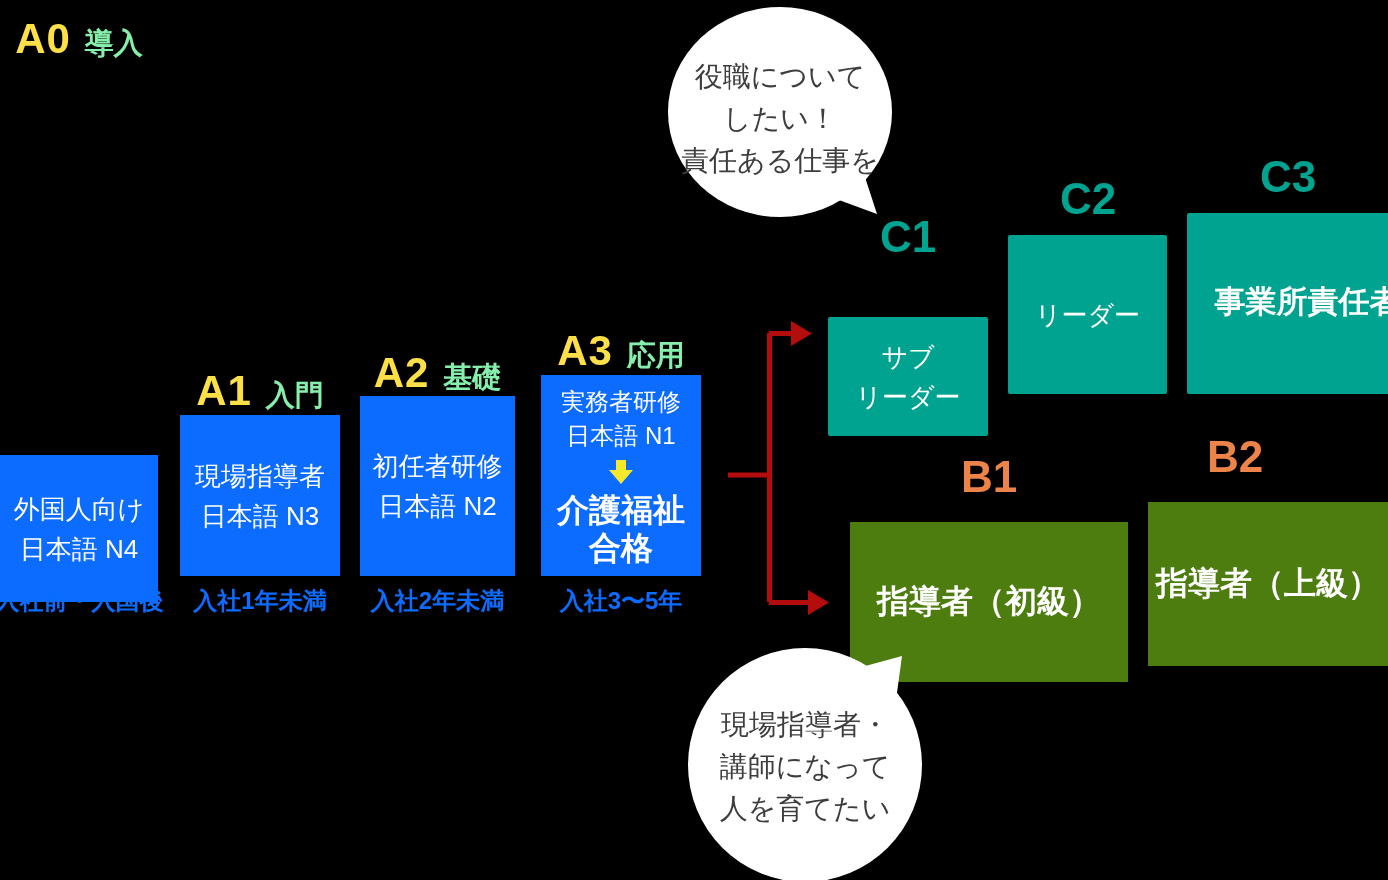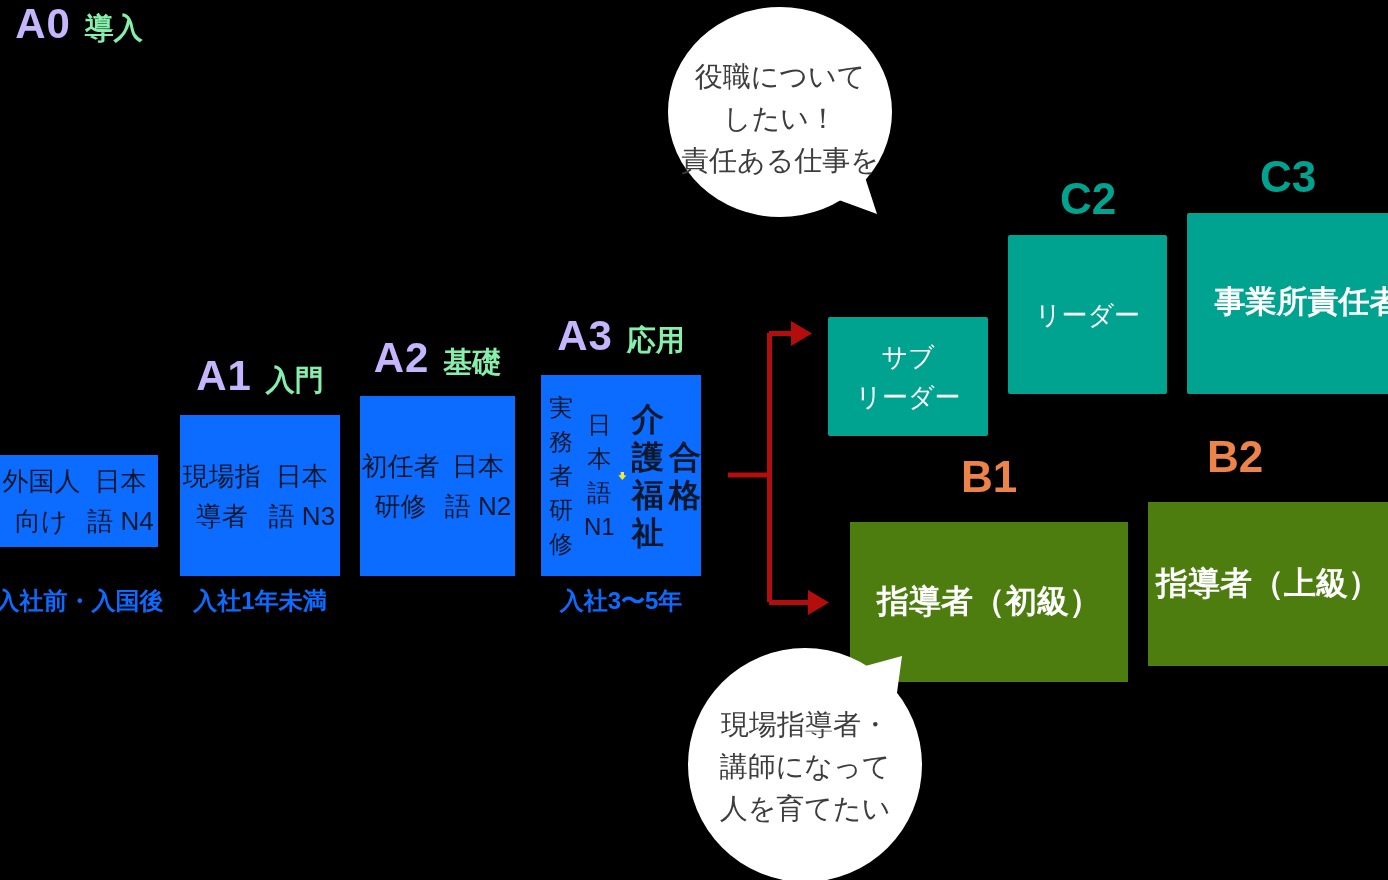--- a/index.html
+++ b/index.html
@@ -3,25 +3,25 @@
 <meta charset="utf-8">
 <style>
   html,body{margin:0;padding:0;background:#000;}
   #stage{
     position:relative;width:1388px;height:880px;background:#000;overflow:hidden;
     font-family:"Liberation Sans","DejaVu Sans",sans-serif;
   }
   .abs{position:absolute;}
   
   .lvl-label{display:flex;justify-content:center;align-items:baseline;white-space:nowrap;}
-  .lvl-code{font-size:42px;font-weight:bold;color:#c4b5fd;letter-spacing:1px;}
+  .lvl-code{font-size:42px;font-weight:bold;color:#fde047;letter-spacing:1px;margin-top:15px;}
   .lvl-suffix{font-size:29px;font-weight:bold;color:#86efac;margin-left:14px;}
   
   .abox{
-    background:#0b6cff;color:#0f172a;display:flex;flex-direction:row;
+    background:#0b6cff;color:#ffffff;display:flex;flex-direction:column;
     justify-content:center;align-items:center;text-align:center;
   }
   .aline{font-size:26px;line-height:40px;}
   .aline-sm{font-size:24px;line-height:34px;}
   .aresult{font-size:32px;font-weight:bold;line-height:38px;}
   .arrow-gap{margin:6px 0;}
   
   .caption{
     color:#0b6cff;font-size:24px;font-weight:bold;text-align:center;white-space:nowrap;
   }
@@ -61,21 +61,21 @@
   </div>
   <div class="abs lvl-label" style="left:360px;top:334px;width:155px;">
     <span class="lvl-code">A2</span>
     <span class="lvl-suffix">基礎</span>
   </div>
   <div class="abs lvl-label" style="left:541px;top:312px;width:160px;">
     <span class="lvl-code">A3</span>
     <span class="lvl-suffix">応用</span>
   </div>
 
-  <div class="abs abox" style="left:0;top:455px;width:158px;height:92px;">
+  <div class="abs abox" style="left:0;top:455px;width:158px;height:147px;">
     <div class="aline">外国人向け</div>
     <div class="aline">日本語 N4</div>
   </div>
   <div class="abs abox" style="left:180px;top:415px;width:160px;height:161px;">
     <div class="aline">現場指導者</div>
     <div class="aline">日本語 N3</div>
   </div>
   <div class="abs abox" style="left:360px;top:396px;width:155px;height:180px;">
     <div class="aline">初任者研修</div>
     <div class="aline">日本語 N2</div>
@@ -85,35 +85,37 @@
     <div class="aline-sm">日本語 N1</div>
     <svg class="arrow-gap" width="26" height="26" viewBox="0 0 26 26">
       <path d="M8 1 h10 v10 h7 L13 25 L1 11 h7 Z" fill="#f5e92e"></path>
     </svg>
     <div class="aresult">介護福祉</div>
     <div class="aresult">合格</div>
   </div>
 
   <div class="abs caption" style="left:-8px;top:585px;width:175px;">入社前・入国後</div>
   <div class="abs caption" style="left:170px;top:585px;width:180px;">入社1年未満</div>
+  <div class="abs caption" style="left:350px;top:585px;width:175px;">入社2年未満</div>
   <div class="abs caption" style="left:531px;top:585px;width:180px;">入社3〜5年</div>
 
   <svg class="overlay" width="1388" height="880" viewBox="0 0 1388 880">
     <g stroke="#b30d0d" stroke-width="5" fill="none">
       <path d="M728 475 H769"></path>
       <path d="M769.5 333 V602"></path>
       <path d="M769 333.5 H793"></path>
       <path d="M769 602.5 H810"></path>
     </g>
     <g fill="#b30d0d">
       <polygon points="791,321 791,346 812,333.5"></polygon>
       <polygon points="808,590 808,615 829,602.5"></polygon>
     </g>
   </svg>
 
+  <div class="abs c-code" style="left:828px;top:212px;width:160px;">C1</div>
   <div class="abs c-code" style="left:1008px;top:174px;width:160px;">C2</div>
   <div class="abs c-code" style="left:1188px;top:152px;width:200px;">C3</div>
 
   <div class="abs cbox" style="left:828px;top:275px;width:160px;height:119px;margin-top:42px;">
     <div class="cline">サブ</div>
     <div class="cline">リーダー</div>
   </div>
   <div class="abs cbox" style="left:1008px;top:235px;width:159px;height:159px;">
     <div class="cline">リーダー</div>
   </div>

